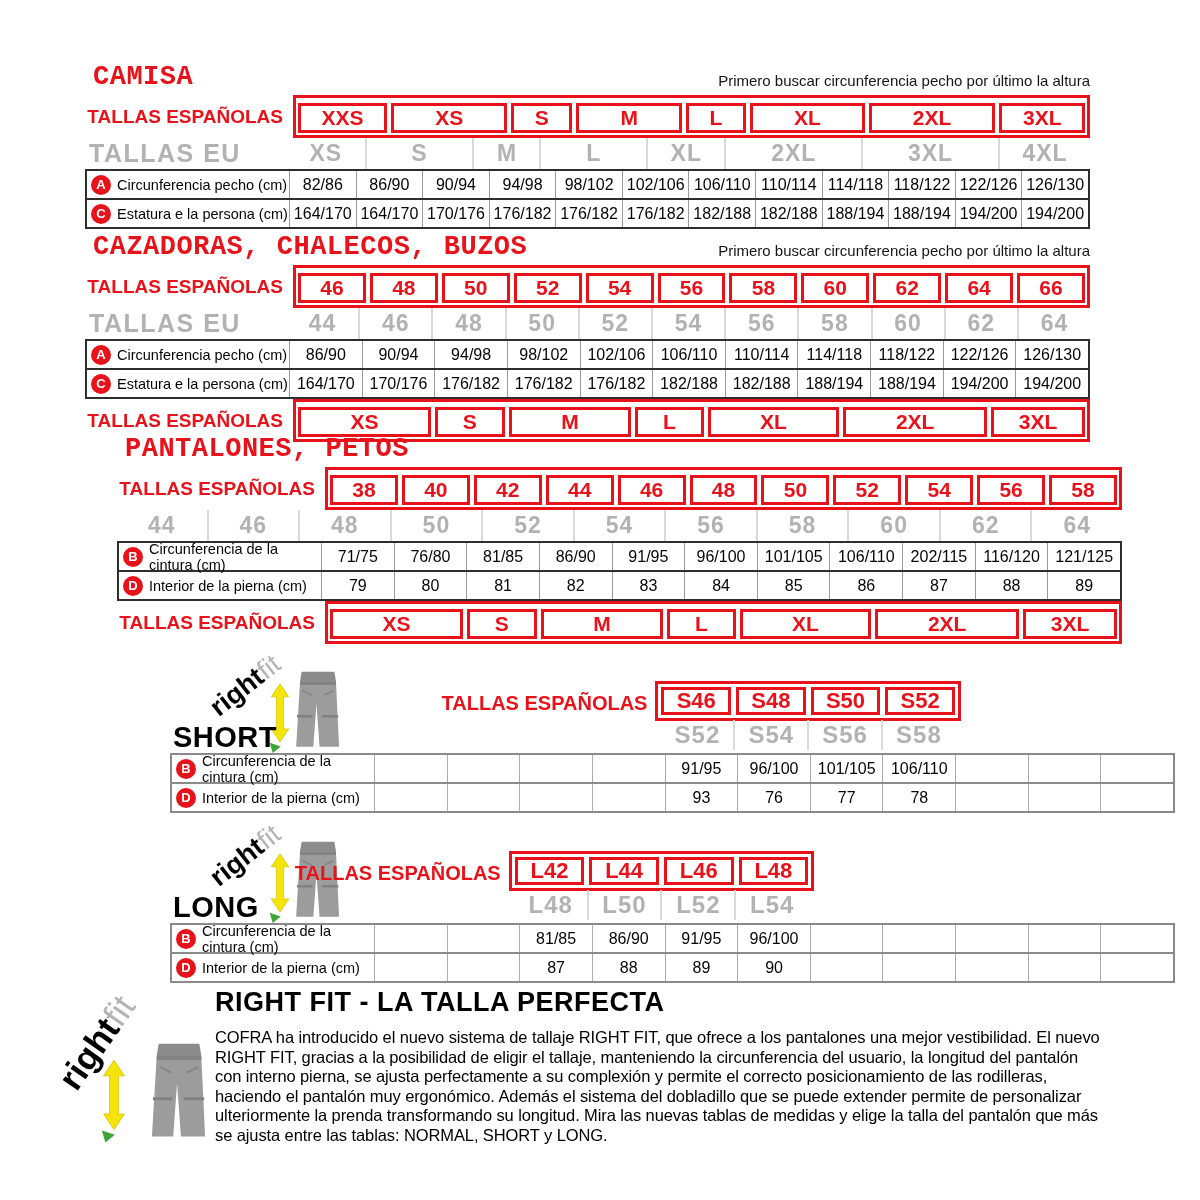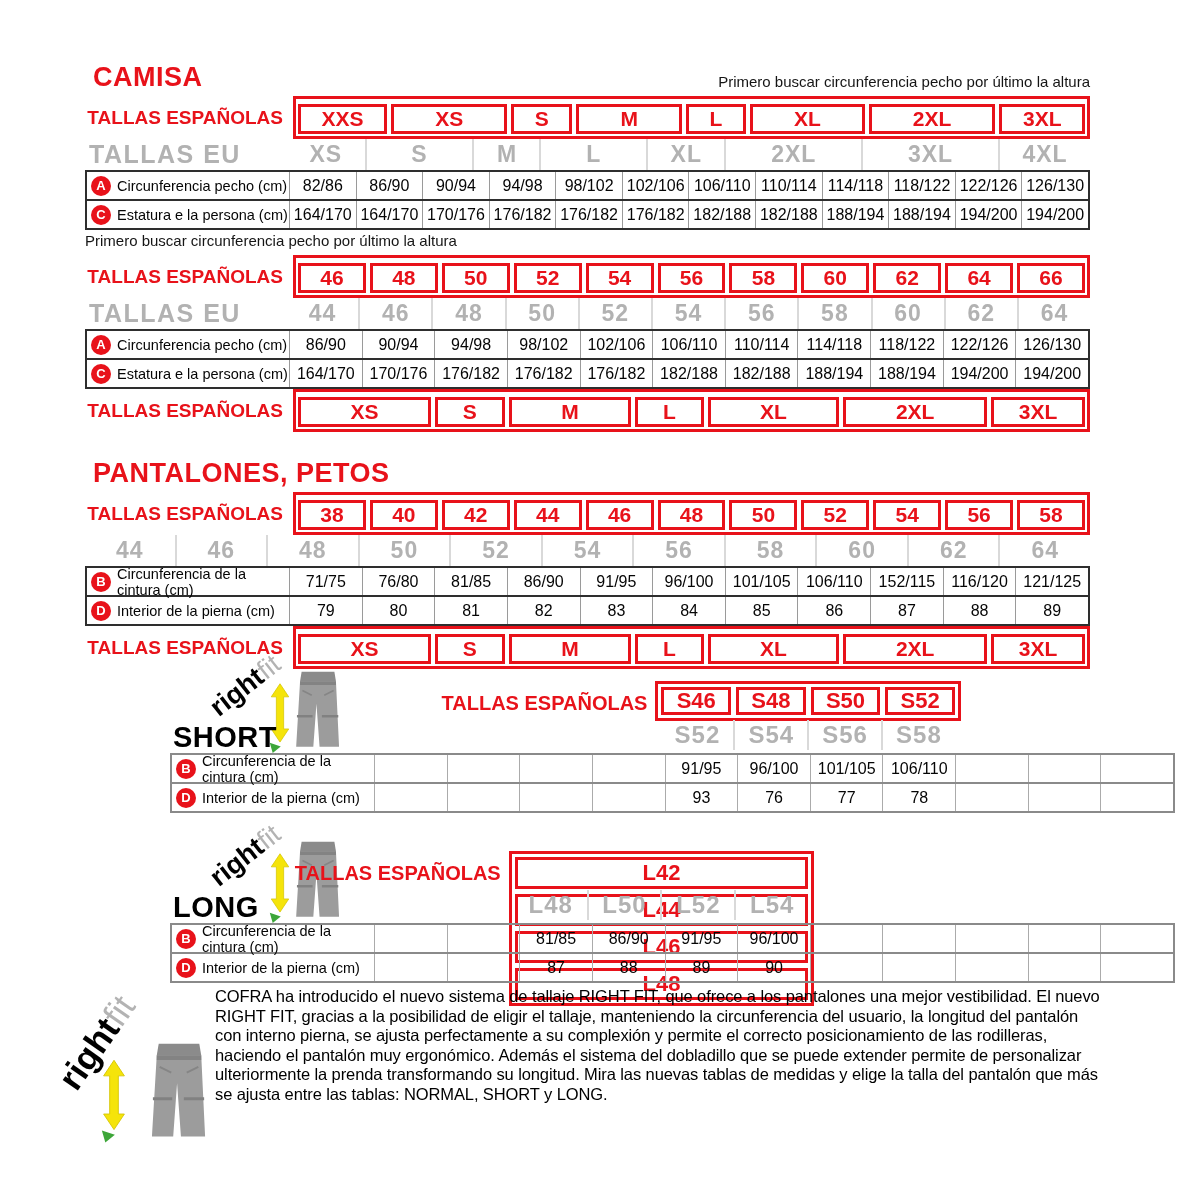--- a/index.html
+++ b/index.html
@@ -5,27 +5,27 @@
   :root{
     --red:#e8121a; --graytxt:#b2b2b2; --ink:#111; --sep:#d9d9d9;
   }
   html,body{margin:0;padding:0;background:#fff;}
   body{width:1200px;height:1200px;position:relative;
        font-family:"Liberation Sans","DejaVu Sans",sans-serif;color:var(--ink);}
   #root{position:absolute;inset:0;overflow:hidden;}
   section{position:absolute;left:85px;width:1005px;}
   #sec-camisa{top:62px;}
   #sec-cazadoras{top:232px;}
-  #sec-pantalones{top:458px;}
+  #sec-pantalones{top:434px;margin-left:32px;}
   #sec-short{top:653px;height:168px;}
   #sec-long{top:823px;height:168px;}
   #sec-rightfit{top:985px;height:200px;}
 
   .sect-head{display:flex;justify-content:space-between;align-items:flex-end;margin-bottom:3px;}
-  .sect-title{margin:0;padding-left:8px;color:var(--red);font-weight:bold;font-size:27px;letter-spacing:.5px;white-space:nowrap;}
+  .sect-title{margin:0;padding-left:8px;color:var(--red);font-weight:bold;font-size:27px;letter-spacing:.5px;white-space:nowrap;font-family:Liberation Mono, monospace;}
   .note{font-size:15px;color:#151515;padding-bottom:3px;}
 
   .row{display:flex;width:100%;}
   .row-label{width:198px;flex:none;display:flex;align-items:center;}
   .red-label{justify-content:flex-end;padding-right:10px;color:var(--red);font-weight:bold;font-size:19px;white-space:nowrap;}
   .gray-label{color:var(--graytxt);font-weight:bold;font-size:25px;letter-spacing:1.5px;padding-left:4px;}
   .cells{flex:1;display:flex;min-width:0;}
 
   .redwrap{border:3px solid var(--red);padding:5px 2px 2px 2px;gap:4px;}
   .redcell{border:3px solid var(--red);display:flex;align-items:center;justify-content:center;
@@ -159,20 +159,21 @@
               <div class="dcell">194/200</div>
               <div class="dcell">194/200</div>
             </div>
           </div>
         </div>
       </div>
   </section>
 
   <section id="sec-cazadoras">
     <div class="sect-head">
+      <h2 class="sect-title">CAZADORAS, CHALECOS, BUZOS</h2>
       <div class="note">Primero buscar circunferencia pecho por último la altura</div>
     </div>
     <div class="tbl">
         <div class="row">
           <div class="row-label red-label">TALLAS ESPAÑOLAS</div>
           <div class="cells redwrap">
             <div class="redcell" style="flex-grow: 1;">46</div>
             <div class="redcell" style="flex-grow: 1;">48</div>
             <div class="redcell" style="flex-grow: 1;">50</div>
             <div class="redcell" style="flex-grow: 1;">52</div>
@@ -300,21 +301,21 @@
             </div>
             <div class="dcells">
               <div class="dcell">71/75</div>
               <div class="dcell">76/80</div>
               <div class="dcell">81/85</div>
               <div class="dcell">86/90</div>
               <div class="dcell">91/95</div>
               <div class="dcell">96/100</div>
               <div class="dcell">101/105</div>
               <div class="dcell">106/110</div>
-              <div class="dcell">152/115</div>
+              <div class="dcell">202/115</div>
               <div class="dcell">116/120</div>
               <div class="dcell">121/125</div>
             </div>
           </div>
           <div class="drow">
             <div class="dlabel">
               <div class="badge">D</div>
               <div>Interior de la pierna (cm)</div>
             </div>
             <div class="dcells">
@@ -439,21 +440,21 @@
         <div class="rf-arrow">
           <svg viewBox="0 0 30 96" xmlns="http://www.w3.org/2000/svg">
             <path d="M15 1 L27 19 H20 V63 H27 L15 81 L3 63 H10 V19 H3 Z" fill="#f5e40a" stroke="#d4c400" stroke-width="1"></path>
             <path d="M1 82 L16 87 L5 96 Z" fill="#3da639"></path>
           </svg>
         </div>
       </div>
     <div class="side-label">LONG</div>
     <div class="fittbl">
         <div class="fit-label" style="left: 0px; width: 330.727px;">TALLAS ESPAÑOLAS</div>
-        <div class="fit-redstrip" style="left: 338.727px; width: 305.455px; flex-direction: column;">
+        <div class="fit-redstrip" style="left: 338.727px; width: 305.455px;">
           <div class="fit-redcell">L42</div>
           <div class="fit-redcell">L44</div>
           <div class="fit-redcell">L46</div>
           <div class="fit-redcell">L48</div>
         </div>
         <div class="fit-graystrip" style="left: 344.727px; width: 293.455px;">
           <div class="fit-graycell first">L48</div>
           <div class="fit-graycell">L50</div>
           <div class="fit-graycell">L52</div>
           <div class="fit-graycell">L54</div>
@@ -514,17 +515,18 @@
           </svg>
         </div>
         <div class="rf-arrow">
           <svg viewBox="0 0 30 96" xmlns="http://www.w3.org/2000/svg">
             <path d="M15 1 L27 19 H20 V63 H27 L15 81 L3 63 H10 V19 H3 Z" fill="#f5e40a" stroke="#d4c400" stroke-width="1"></path>
             <path d="M1 82 L16 87 L5 96 Z" fill="#3da639"></path>
           </svg>
         </div>
       </div>
     <div class="rf-text">
+      <h2 class="rf-title">RIGHT FIT - LA TALLA PERFECTA</h2>
       <p class="rf-par">COFRA ha introducido el nuevo sistema de tallaje RIGHT FIT, que ofrece a los pantalones una mejor vestibilidad. El nuevo RIGHT FIT, gracias a la posibilidad de eligir el tallaje, manteniendo la circunferencia del usuario, la longitud del pantalón con interno pierna, se ajusta perfectamente a su complexión y permite el correcto posicionamiento de las rodilleras, haciendo el pantalón muy ergonómico. Además el sistema del dobladillo que se puede extender permite de personalizar ulteriormente la prenda transformando su longitud. Mira las nuevas tablas de medidas y elige la talla del pantalón que más se ajusta entre las tablas: NORMAL, SHORT y LONG.</p>
     </div>
   </section>
 
 </div>
 
 </body></html>

